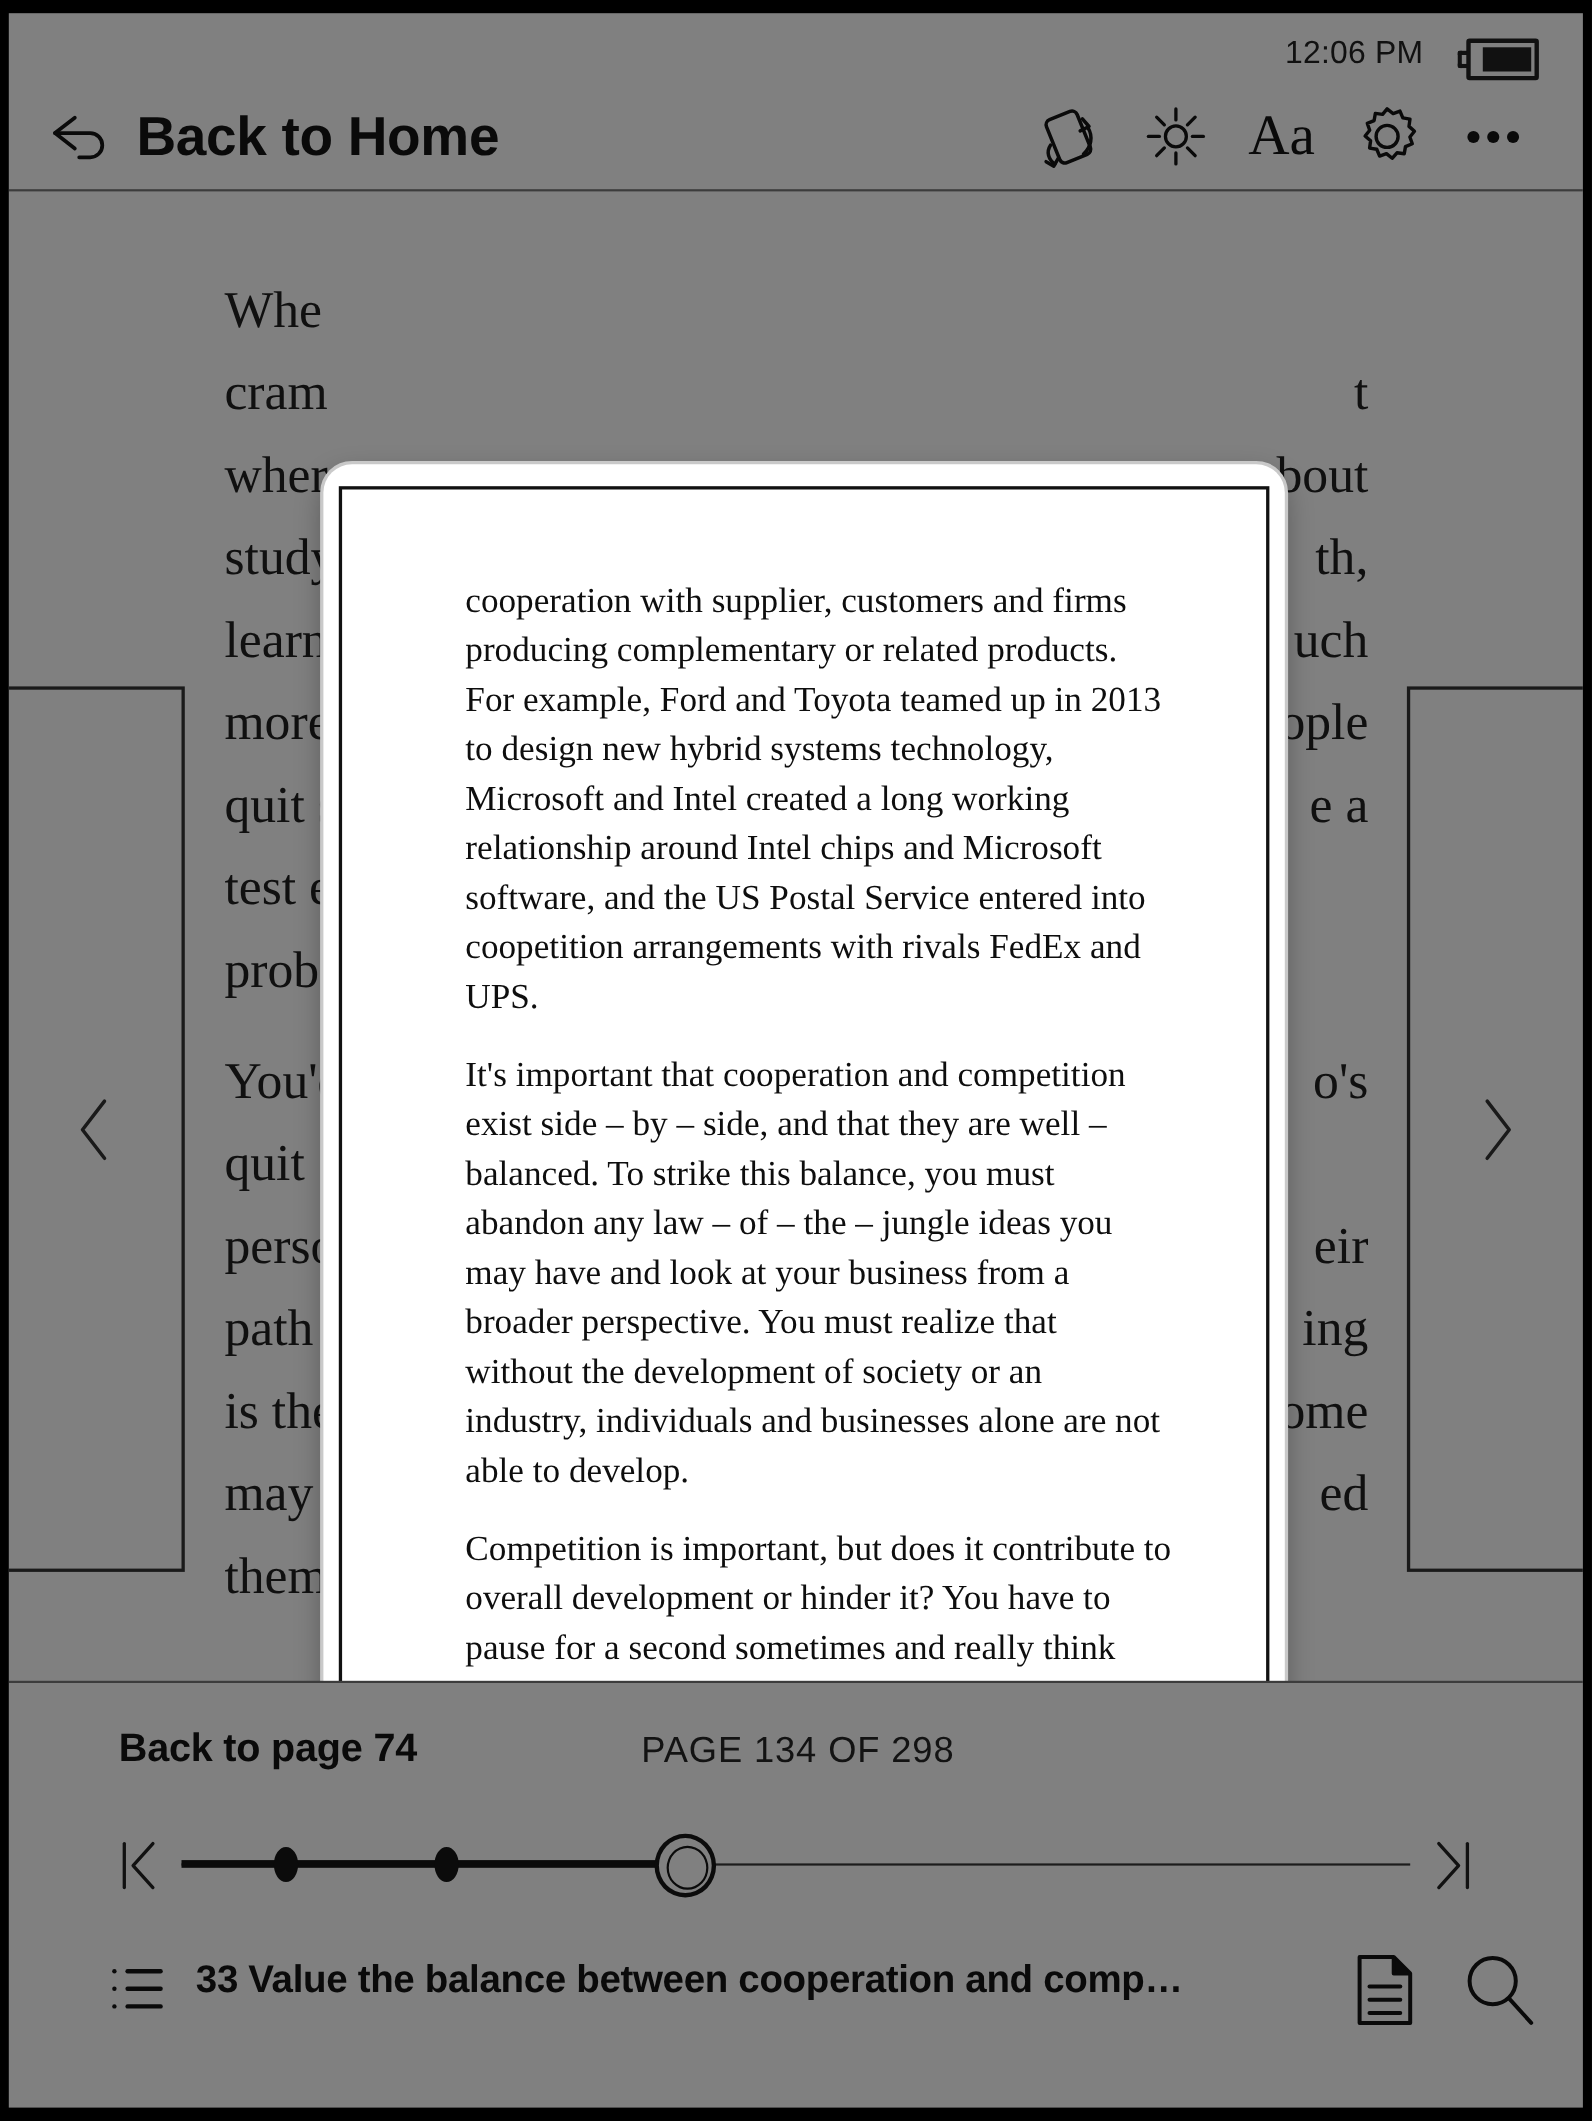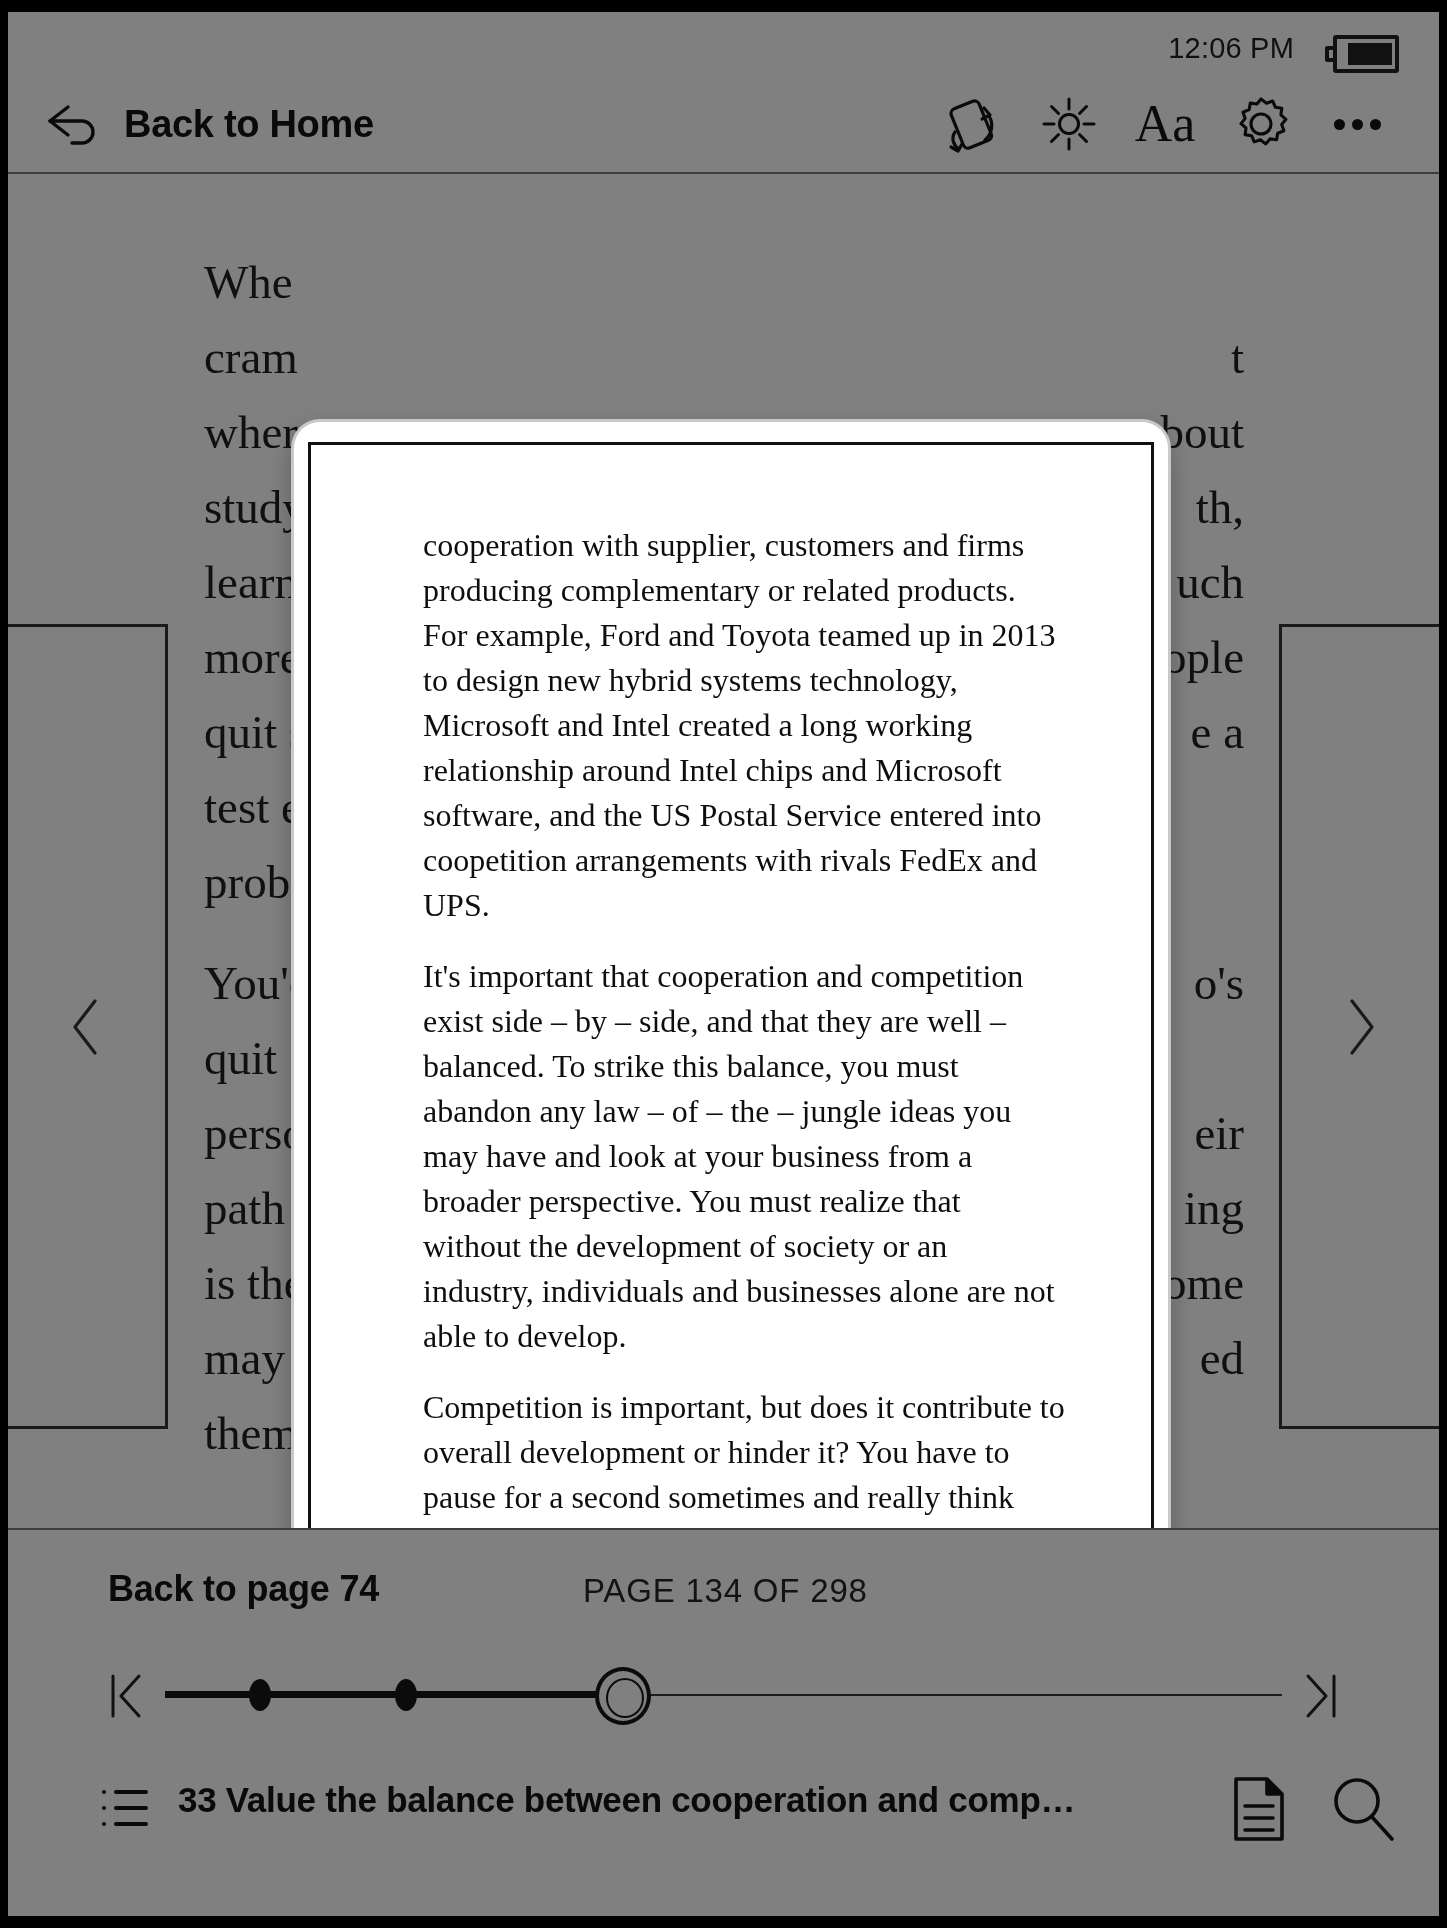--- a/index.html
+++ b/index.html
@@ -72,21 +72,21 @@
     left: 0; top: 64px;
     width: 100%; height: 96px;
   }
   #back-home {
     position: absolute;
     left: 38px; top: 0;
     height: 96px;
     display: flex; align-items: center; gap: 22px;
   }
   #back-home .label {
-    font-size: 38px;
+    font-size: 50px;
     font-weight: 700;
     color: #0a0a0a;
     letter-spacing: -0.3px;
     white-space: nowrap;
   }
   .tb-icons {
     position: absolute;
     right: 34px; top: 0;
     height: 96px;
     display: flex; align-items: center; gap: 0;

